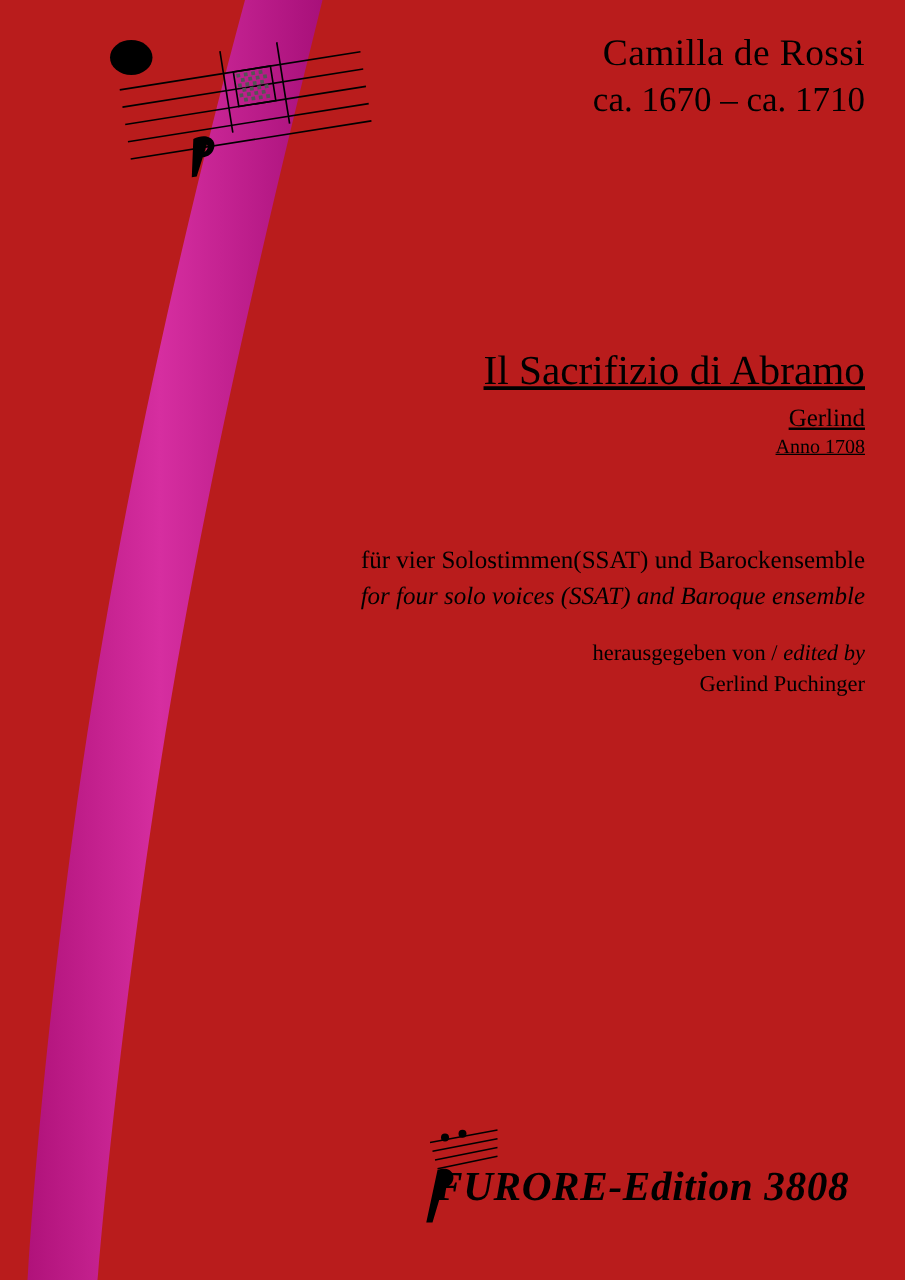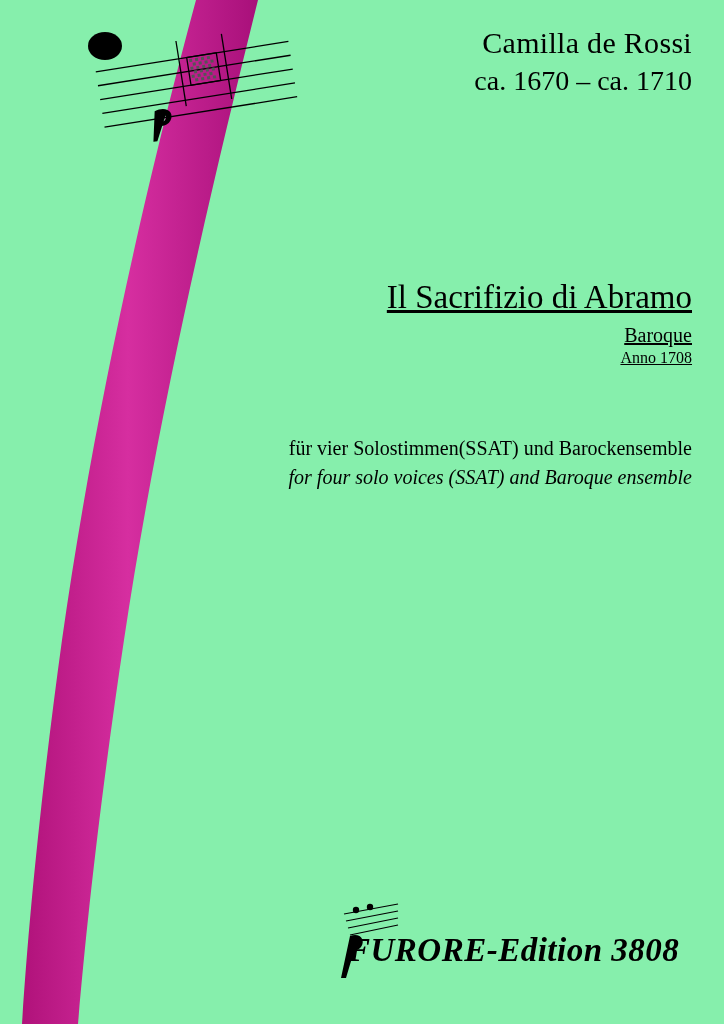--- a/index.html
+++ b/index.html
@@ -7,21 +7,21 @@
     padding: 0;
     background: #ffffff;
   }
   body {
     font-family: "Liberation Serif", serif;
   }
   .page {
     position: relative;
     width: 724px;
     height: 1024px;
-    background: #86efac;
+    background: #b91c1c;
     overflow: hidden;
   }
 
   
   .swoosh {
     position: absolute;
     left: 0;
     top: 0;
     width: 724px;
     height: 1024px;
@@ -218,29 +218,33 @@
     </g>
   </svg>
 
   <div class="composer-block">
     <div class="composer-name">Camilla de Rossi</div>
     <div class="composer-dates">ca. 1670 – ca. 1710</div>
   </div>
 
   <div class="title-block">
     <div class="work-title">Il Sacrifizio di Abramo</div>
-    <div class="work-genre">Baroque</div>
+    <div class="work-genre">Gerlind</div>
     <div class="work-year">Anno 1708</div>
   </div>
 
   <div class="scoring-block">
     <div class="scoring-de">für vier Solostimmen(SSAT) und Barockensemble</div>
     <div class="scoring-en">for four solo voices (SSAT) and Baroque ensemble</div>
   </div>
 
+  <div class="editor-block">
+    <div class="editor-label"><span>herausgegeben von / </span><span class="en">edited by</span></div>
+    <div class="editor-name">Gerlind Puchinger</div>
+  </div>
 
   <div class="publisher">
     <svg class="publisher-mark" viewBox="0 0 70 90">
       <g stroke="#000" stroke-width="1.2" fill="none">
         <line x1="8" y1="22" x2="62" y2="12"></line>
         <line x1="10" y1="29" x2="62" y2="19"></line>
         <line x1="12" y1="36" x2="62" y2="26"></line>
         <line x1="14" y1="43" x2="62" y2="33"></line>
       </g>
       <circle cx="20" cy="18" r="3.2" fill="#000"></circle>

